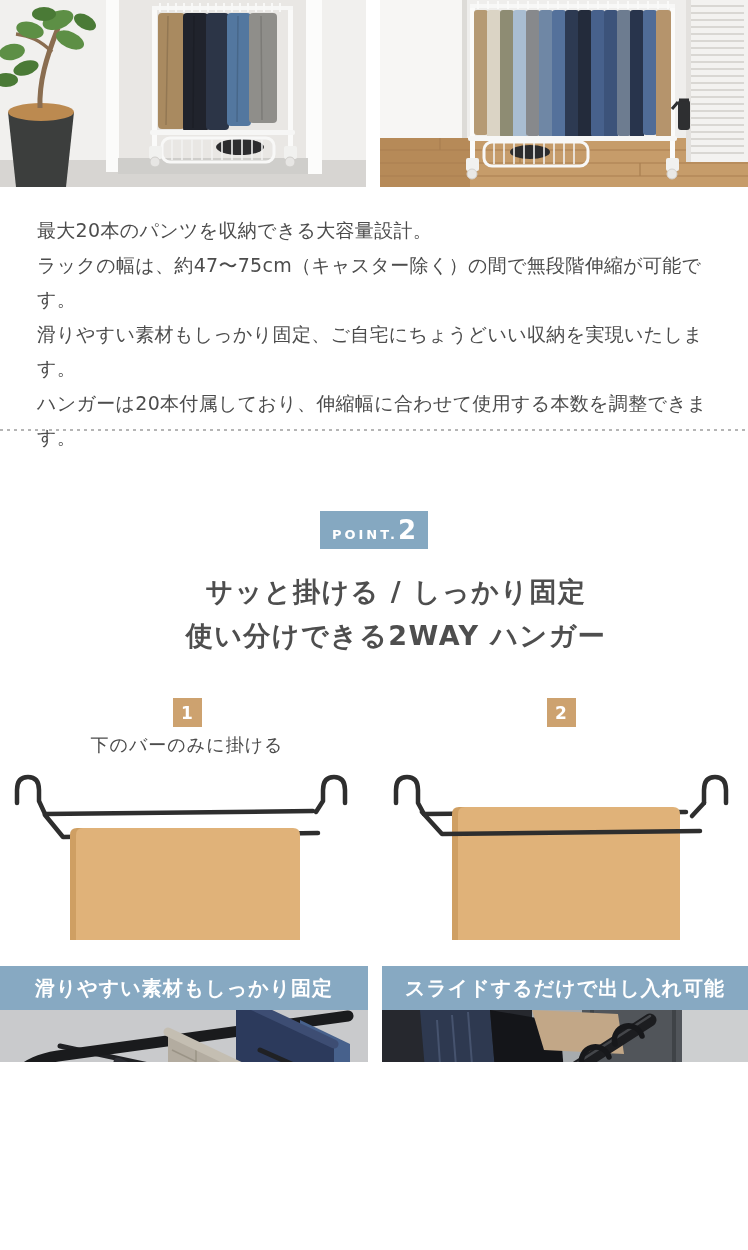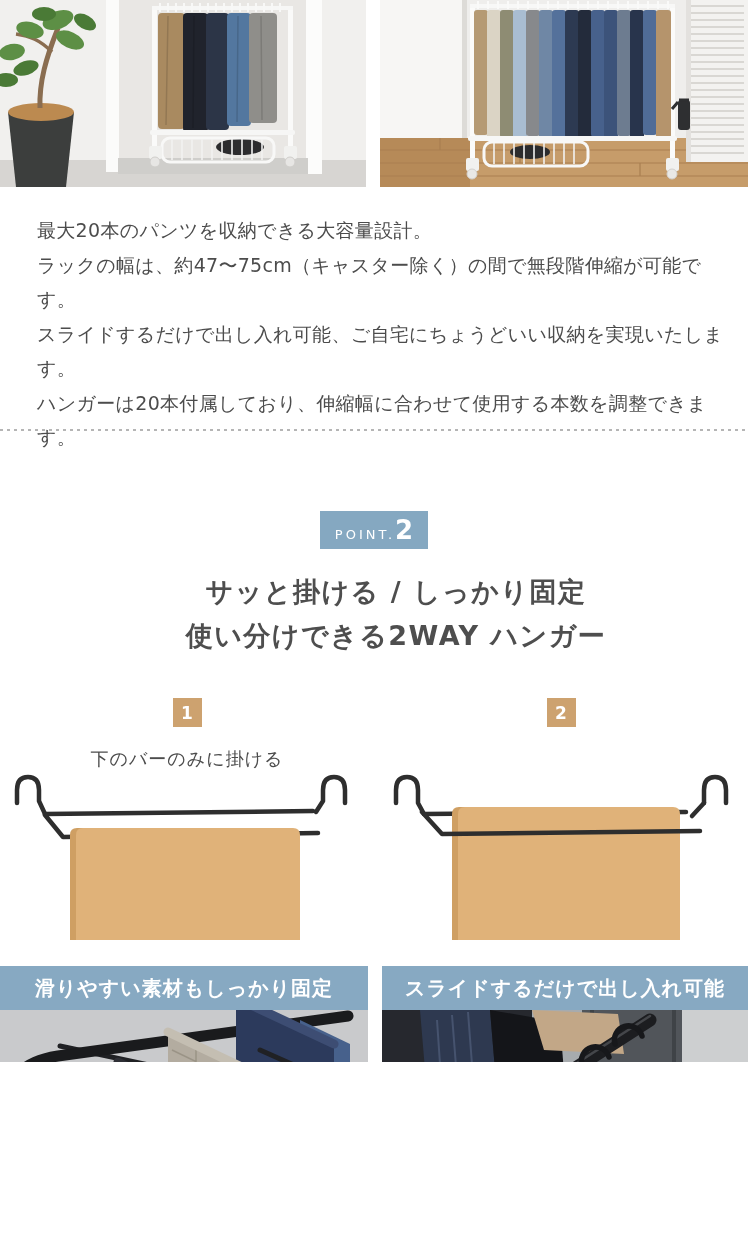--- a/index.html
+++ b/index.html
@@ -16,33 +16,33 @@
   
   .desc { position: absolute; top: 213px; left: 37px; width: 700px; font-size: 19px; line-height: 34.5px; color: #4c4c4c; letter-spacing: 0.3px; }
 
   
   .divider { position: absolute; top: 429px; left: 0; width: 748px; height: 2px;
     background-image: repeating-linear-gradient(90deg, #b5b5b5 0 3px, transparent 3px 7px); }
 
   
   .point-badge { position: absolute; top: 511px; left: 320px; width: 108px; height: 38px;
     background: #85a8c1; color: #fff; display: flex; align-items: baseline; justify-content: center; padding-top: 6px; }
-  .point-label { font-size: 13px; font-weight: normal; letter-spacing: 3px; text-align: right; }
+  .point-label { font-size: 13px; font-weight: bold; letter-spacing: 3px; text-align: right; }
   .point-number { font-size: 26px; font-weight: bold; line-height: 26px; }
 
   
   .heading { position: absolute; top: 570px; left: 0; width: 748px; text-align: center;
     font-size: 27px; line-height: 44px; font-weight: 600; color: #4e4e4e; letter-spacing: 1.5px; padding-left: 44px; }
 
   
   .methods { position: absolute; top: 698px; left: 0; width: 748px; display: flex; }
   .method { width: 374px; height: 262px; position: relative; }
   .m-badge { width: 29px; height: 29px; margin: 0 auto; background: #cda26f; color: #fff;
     font-size: 17px; font-weight: bold; display: flex; align-items: center; justify-content: center; }
-  .m-caption { margin-top: 20px; text-align: center; font-size: 18px; color: #4c4c4c; letter-spacing: 1px; }
+  .m-caption { margin-top: 6px; text-align: center; font-size: 18px; color: #4c4c4c; letter-spacing: 1px; }
   .m-diagram { position: absolute; top: 72px; left: 0; display: block; }
 
   
   .photo-bottom-row { position: absolute; top: 966px; left: 0; width: 748px; display: flex; gap: 14px; }
   .bfig { display: flex; flex-direction: column; }
   .bfig-left { width: 366px; }
   .bfig-right { width: 368px; }
   .caption-bar { height: 44px; background: #87a9c2; color: #fff; font-size: 20px; font-weight: bold;
     letter-spacing: 1px; display: flex; align-items: center; justify-content: center; }
   .bphoto { height: 240px; overflow: hidden; background: #a7abae; }
@@ -160,21 +160,21 @@
 
         <rect x="298" y="100" width="12" height="30" rx="3" fill="#2e2f31"></rect>
         <path d="M 298,102 l -6,7 M 299,100 h 10" stroke="#2e2f31" stroke-width="3" fill="none"></path>
       </svg>
     </div>
   </div>
 
   <div class="desc">
     <p>最大20本のパンツを収納できる大容量設計。</p>
     <p>ラックの幅は、約47〜75cm（キャスター除く）の間で無段階伸縮が可能です。</p>
-    <p>スライドするだけで出し入れ可能、ご自宅にちょうどいい収納を実現いたします。</p>
+    <p>滑りやすい素材もしっかり固定、ご自宅にちょうどいい収納を実現いたします。</p>
     <p>ハンガーは20本付属しており、伸縮幅に合わせて使用する本数を調整できます。</p>
   </div>
 
   <div class="divider"></div>
 
   <div class="point-badge">
     <span class="point-label">POINT.</span>
       <span class="point-number">2</span>
   </div>
 

